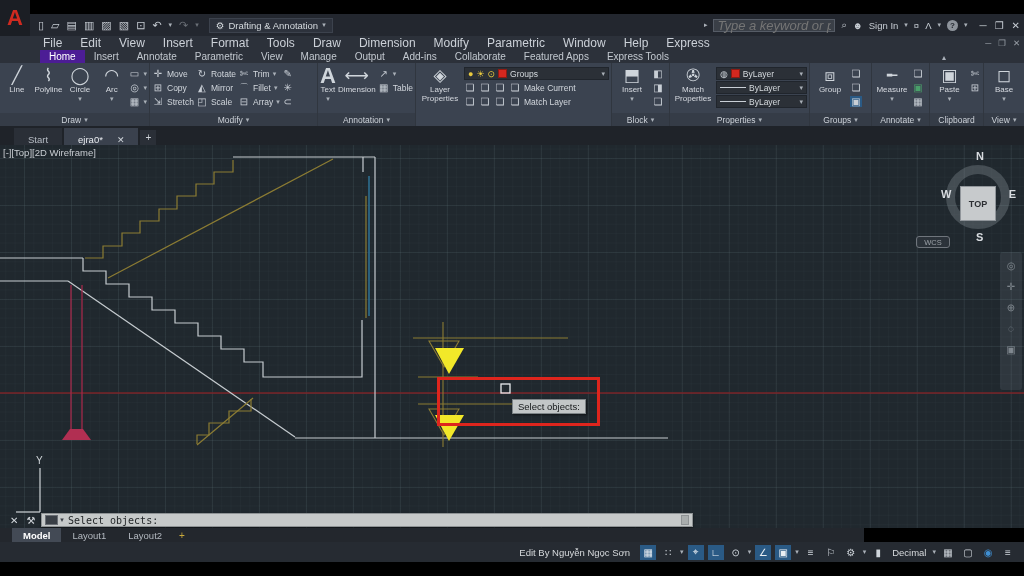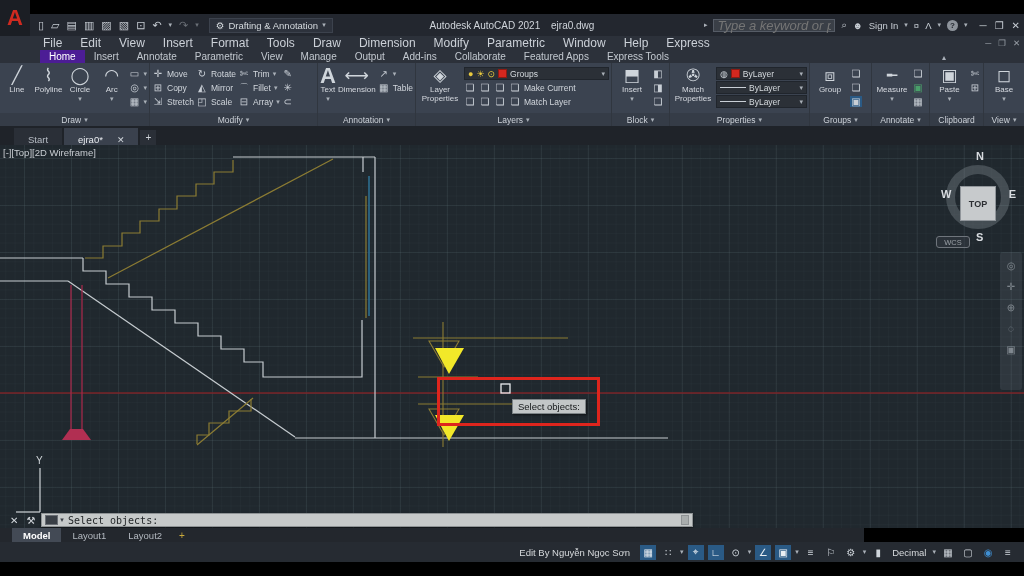--- a/index.html
+++ b/index.html
@@ -101,21 +101,21 @@
   
   #viewcube { position:absolute; left:933px; top:7px; width:90px; height:88px; }
   #vc-ring { position:absolute; left:13px; top:13px; width:64px; height:64px; border-radius:50%;
              border:9px solid rgba(145,155,163,0.32); }
   .vc-letter { position:absolute; font-size:11px; font-weight:bold; color:#d8dce0; }
   #vc-n { top:-2px; left:43px; } #vc-s { bottom:-3px; left:43px; }
   #vc-w { top:36px; left:8px; } #vc-e { top:36px; right:7px; }
   #vc-face { position:absolute; left:27px; top:34px; width:36px; height:35px; background:#c7cacc;
              border:1px solid #90959a; color:#2c2f33; font-size:9px; font-weight:bold;
              display:flex; align-items:center; justify-content:center; }
-  #wcs { position:absolute; left:936px; top:91px; width:34px; height:12px; border:1px solid #6f757c;
+  #wcs { position:absolute; left:916px; top:91px; width:34px; height:12px; border:1px solid #6f757c;
          border-radius:3px; color:#9aa0a6; font-size:7.5px; display:flex; align-items:center;
          justify-content:center; background:rgba(60,66,74,0.4); }
 
   
   #navbar { position:absolute; right:2px; top:107px; width:22px; height:138px;
             background:rgba(140,150,160,0.14); border-radius:3px; display:flex; flex-direction:column;
             align-items:center; gap:10px; padding-top:8px; }
   #navbar span { font-size:10px; color:rgba(220,226,232,0.45); }
 
   
@@ -164,24 +164,20 @@
       <span>⊡</span>
       <span>↶</span>
       <span class="caret">▾</span>
       <span class="dim">↷</span>
       <span class="caret dim">▾</span>
     </div>
     <div class="wschip">
       <span>⚙</span>
       <span>Drafting &amp; Annotation</span>
       <span class="caret">▾</span>
-    </div>
-    <div class="titletext">
-      <span>Autodesk AutoCAD 2021</span>
-      <span class="file">ejra0.dwg</span>
     </div>
     <div class="tb-right">
       <span class="caret">▸</span>
       <div class="searchbox">
         <input placeholder="Type a keyword or phrase" style="">
       </div>
       <span>⌕</span>
       <span>☻</span>
       <span>Sign In</span>
       <span class="caret">▾</span>
@@ -393,24 +389,20 @@
             <span>Make Current</span>
           </div>
           <div class="srow">
             <span class="sicon">❏</span>
             <span class="sicon">❏</span>
             <span class="sicon">❏</span>
             <span class="sicon">❏</span>
             <span>Match Layer</span>
           </div>
         </div>
-      </div>
-      <div class="plabel">
-        <span>Layers</span>
-        <span class="caret">▾</span>
       </div>
     </div>
 
     <div class="panel" style="width:58px">
       <div class="pbody">
         <div class="bigbtn">
           <span class="bicon">⬒</span>
           <span>Insert</span>
           <span class="caret">▾</span>
         </div>

